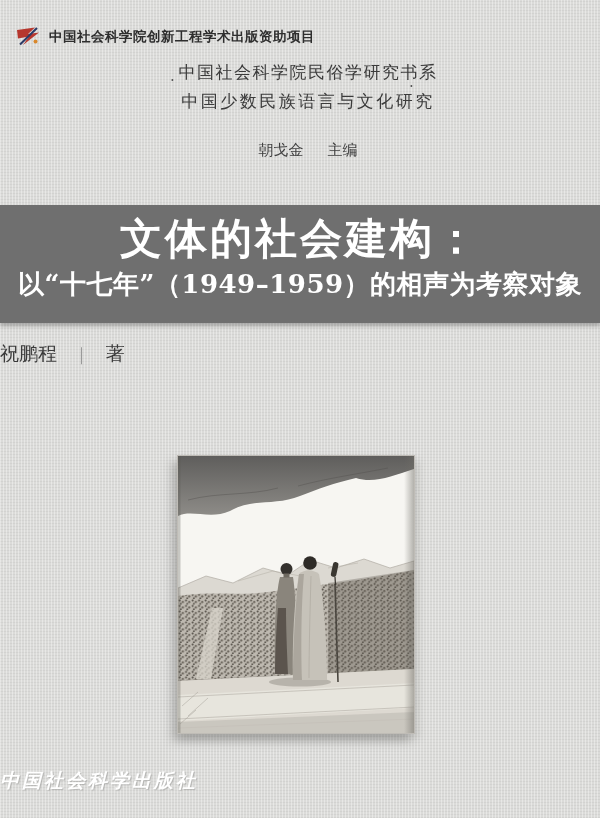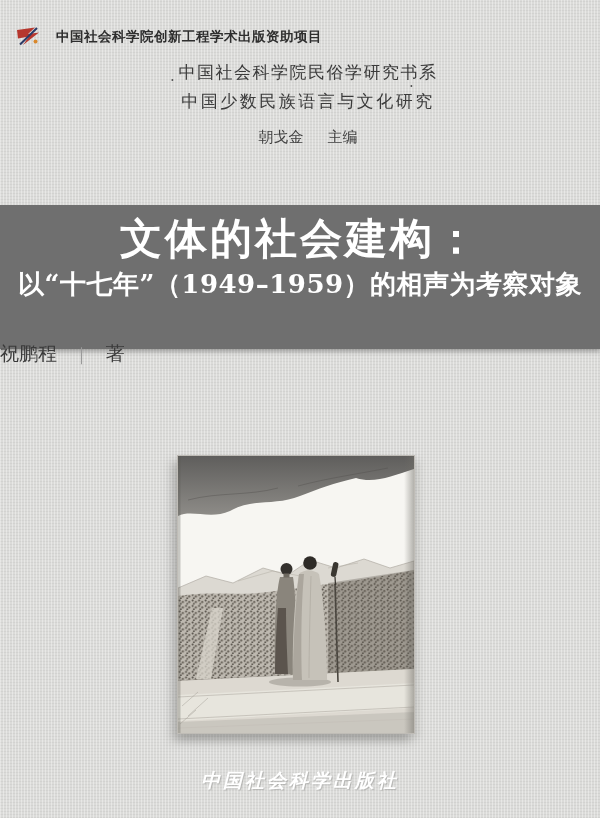--- a/index.html
+++ b/index.html
@@ -4,34 +4,34 @@
 <style>
   html,body{margin:0;padding:0;background:#ffffff;}
   .cover{
     position:relative;width:600px;height:818px;overflow:hidden;
     background-color:#dbdbd9;
     background-image:
       repeating-linear-gradient(90deg, rgba(255,255,255,0.35) 0 1px, rgba(0,0,0,0) 1px 3px),
       repeating-linear-gradient(0deg, rgba(170,170,168,0.18) 0 1px, rgba(0,0,0,0) 1px 3px);
     font-family:"DejaVu Sans","Liberation Sans",sans-serif;
   }
-  .funding{position:absolute;left:14px;top:26px;display:flex;align-items:center;gap:14px;}
+  .funding{position:absolute;left:14px;top:26px;display:flex;align-items:center;gap:7px;}
   .funding-logo{width:28px;height:21px;display:block;flex:0 0 auto;}
   .funding-text{font-size:13.5px;font-weight:bold;color:#2e2e2e;letter-spacing:0.5px;white-space:nowrap;}
 
   .series{position:absolute;top:61px;left:16px;right:0;text-align:center;color:#3b3b3b;}
   .series-line1{font-size:17px;letter-spacing:1.5px;}
   .series-line2{font-size:17px;letter-spacing:2.5px;margin-top:6px;}
-  .editor{margin-top:15px;font-size:15px;color:#3f3f3f;display:flex;justify-content:center;gap:24px;}
+  .editor{margin-top:28px;font-size:15px;color:#3f3f3f;display:flex;justify-content:center;gap:24px;}
   .side-dot{position:absolute;font-size:15px;color:#5a5a5a;line-height:1;}
   .side-dot.left{left:170px;top:74px;}
   .side-dot.right{left:409px;top:80px;}
 
   .banner{
-    position:absolute;left:0;right:0;top:205px;height:144px;
+    position:absolute;left:0;right:0;top:205px;height:118px;
     background:#6f6f6f;color:#ffffff;text-align:center;
     font-family:"DejaVu Serif","Liberation Serif",serif;
     box-shadow:0 3px 4px rgba(60,60,60,0.35);
   }
   .banner-title{font-size:42px;font-weight:bold;letter-spacing:3px;margin-top:11px;line-height:1.1;}
   .banner-subtitle{font-size:26px;font-weight:bold;letter-spacing:0.5px;margin-top:5px;}
 
   .author{
     position:absolute;top:341px;left:0;right:0;
     display:flex;justify-content:flex-start;align-items:center;gap:16px;
@@ -40,21 +40,21 @@
   .author-sep{color:#9a9a9a;font-size:17px;}
 
   .photo{
     position:absolute;left:177px;top:455px;width:236px;height:277px;
     border:1px solid #bfbcb6;background:#f6f5f1;
     box-shadow:-5px 7px 9px rgba(100,100,97,0.38), 4px 5px 7px rgba(130,130,127,0.22);
   }
   .photo svg{display:block;width:100%;height:100%;}
 
   .publisher{
-    position:absolute;top:768px;left:0;right:0;text-align:center;
+    position:absolute;top:768px;left:0;right:0;text-align:left;
     color:#ffffff;font-size:19px;font-weight:bold;font-style:italic;letter-spacing:3px;
     font-family:"DejaVu Serif","Liberation Serif",serif;
     text-shadow:1px 1px 1px rgba(150,150,147,0.55);
   }
 </style>
 </head>
 <body>
 
 <div class="cover">
 

